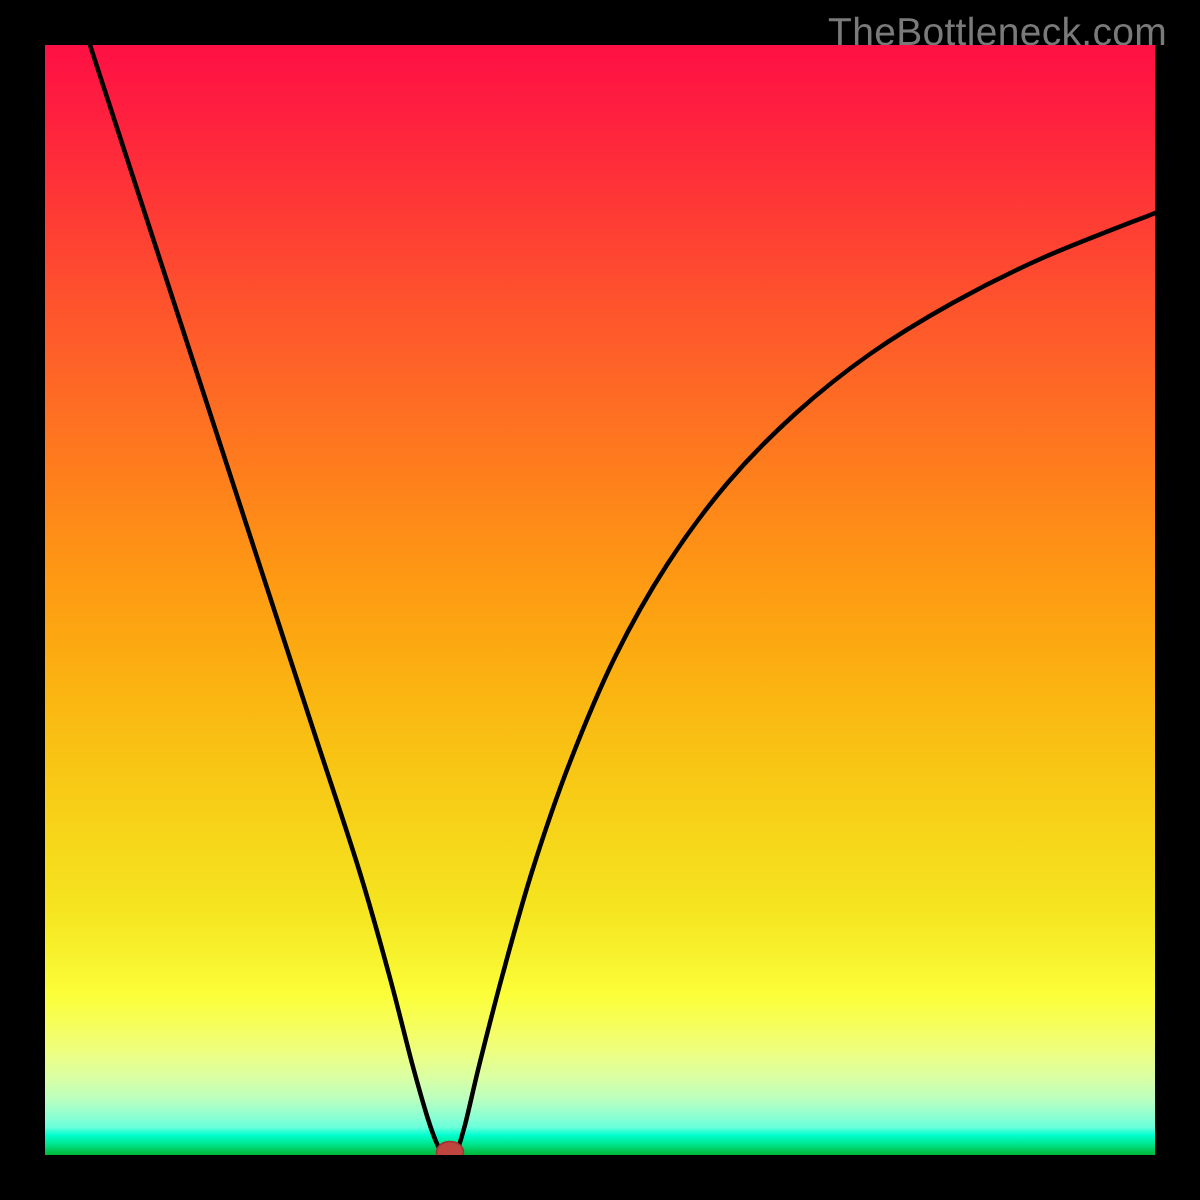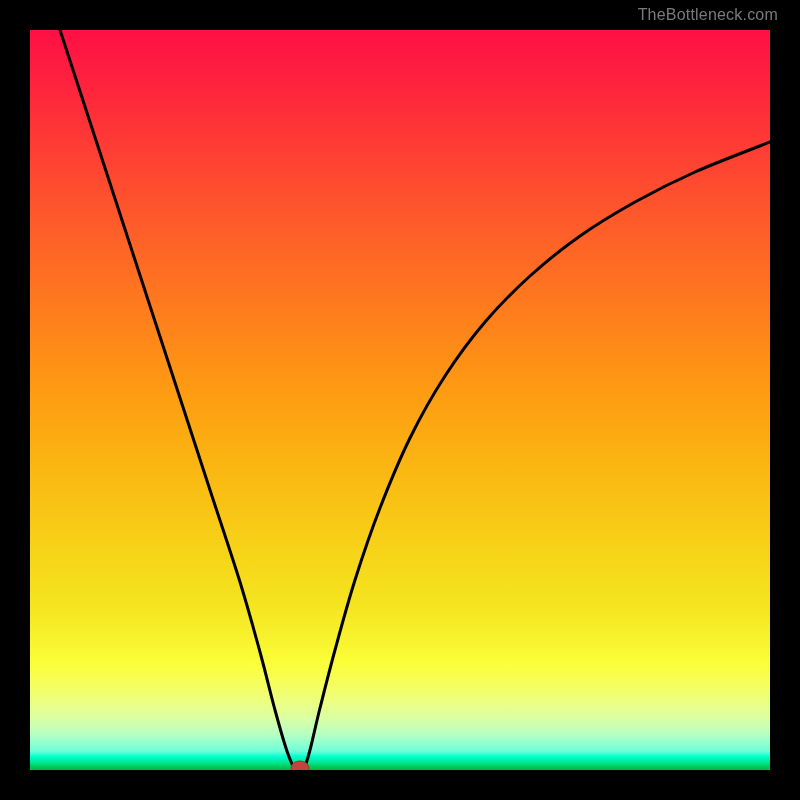--- a/index.html
+++ b/index.html
@@ -15,21 +15,21 @@
     position: relative;
     width: 800px;
     height: 800px;
     background: #000;
   }
   .watermark {
     position: absolute;
     top: 6px;
     right: 22px;
     color: #7a7a7a;
-    font-size: 16px;
+    font-size: 26px;
     font-weight: 500;
     letter-spacing: 0.2px;
     user-select: none;
   }
   .plot-area {
     position: absolute;
     left: 30px;
     top: 30px;
     width: 740px;
     height: 740px;

